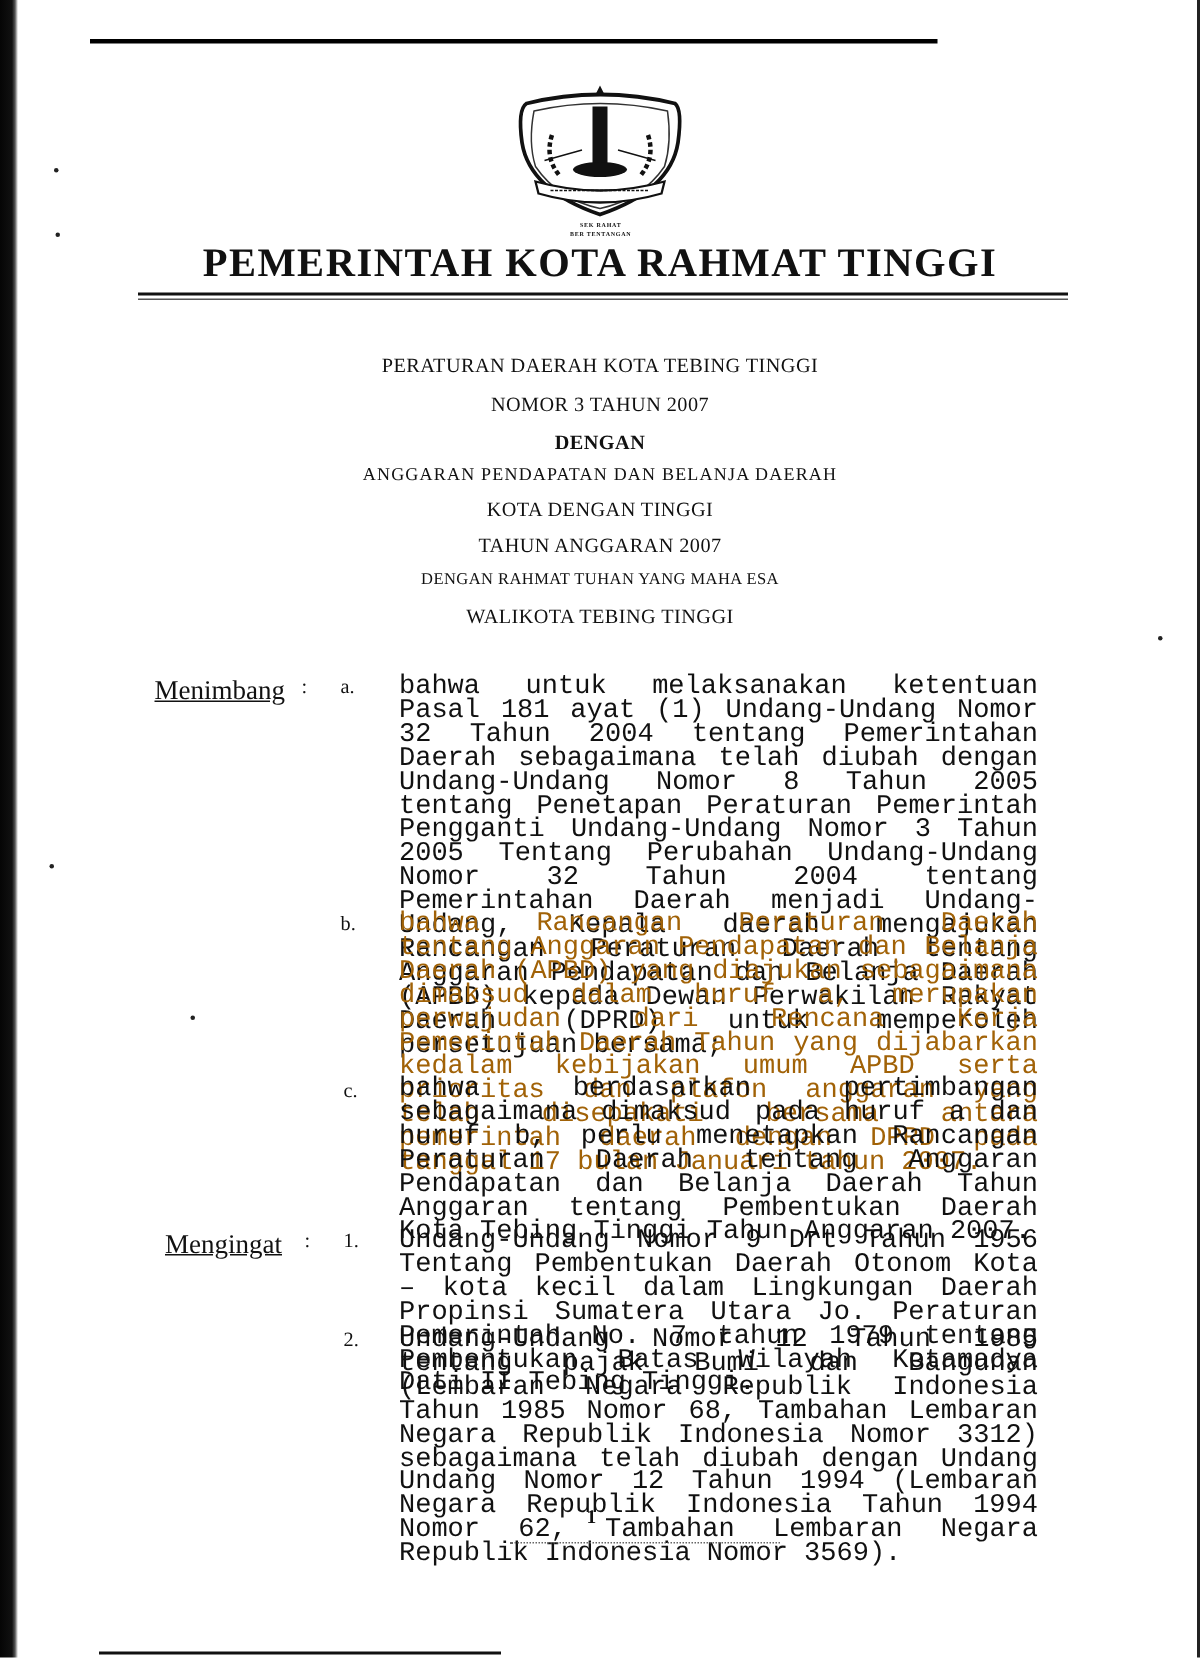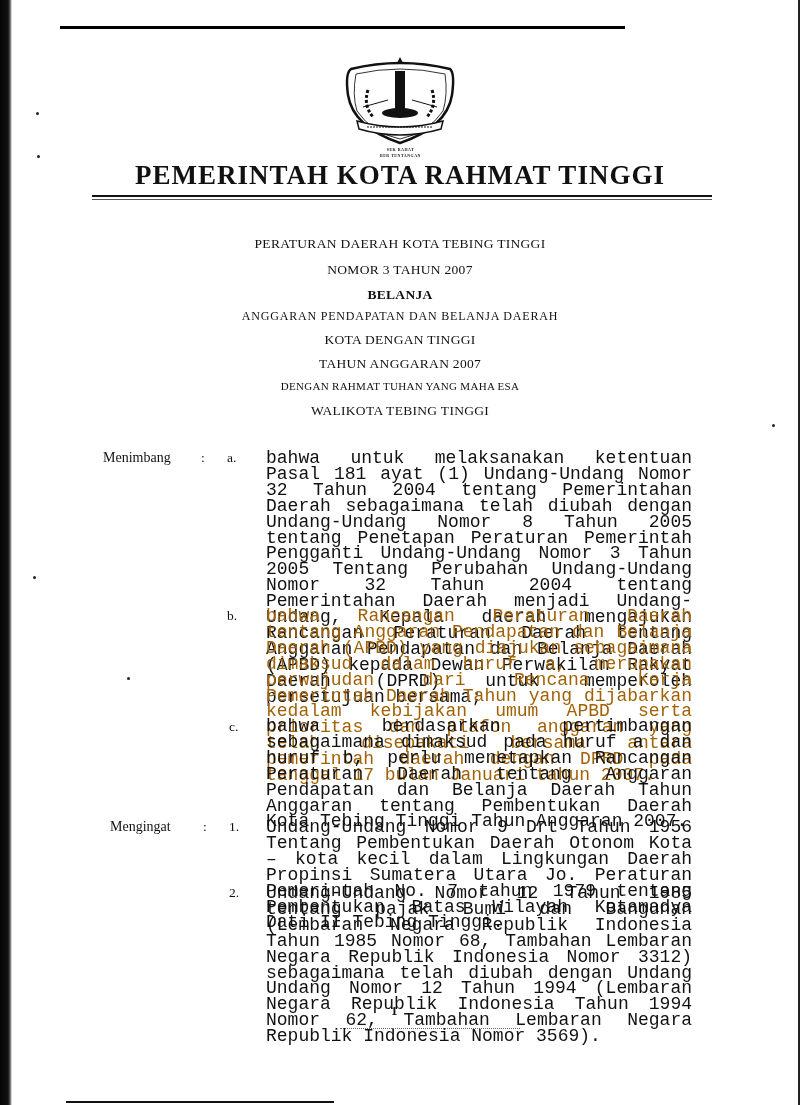--- a/index.html
+++ b/index.html
@@ -33,21 +33,21 @@
     font-size: 27px; font-weight: bold; letter-spacing: 1px;
   }
   .gov-rule1 { position: absolute; left: 92px; top: 195px; width: 620px; height: 2px; background: #111; }
   .gov-rule2 { position: absolute; left: 92px; top: 199px; width: 620px; height: 1px; background: #555; }
 
   .heading {
     position: absolute; left: 100px; width: 600px; text-align: center;
     font-size: 13.5px; letter-spacing: 0.3px;
   }
   .label {
-    position: absolute; font-size: 14px;
+    position: absolute; font-size: 18px; text-decoration: underline;
   }
   .colon { position: absolute; font-size: 13.5px; }
   .marker { position: absolute; font-size: 13.5px; }
   .para {
     position: absolute; left: 266px; width: 426px;
     font-size: 18px; line-height: 15.9px; text-align: justify; font-family: Liberation Mono, monospace;
   }
   .faint { color: #a16207; }
   .page-num {
     position: absolute; left: 391px; top: 1003px; font-size: 13px; font-weight: bold;
@@ -82,21 +82,21 @@
   <div class="logo-caption" style="top:92px">SEK RAHAT</div>
   <div class="logo-caption" style="top:98px">BER TENTANGAN</div>
 </div>
 
 <div class="gov-title">PEMERINTAH KOTA RAHMAT TINGGI</div>
 <div class="gov-rule1"></div>
 <div class="gov-rule2"></div>
 
 <div class="heading" style="top:236px">PERATURAN DAERAH KOTA TEBING TINGGI</div>
 <div class="heading" style="top:262px">NOMOR  3  TAHUN 2007</div>
-<div class="heading" style="top:287px; font-weight:bold;">BELANJA</div>
+<div class="heading" style="top:287px; font-weight:bold;">DENGAN</div>
 <div class="heading" style="top:309px; font-size:12px; letter-spacing:0.8px;">ANGGARAN PENDAPATAN DAN BELANJA DAERAH</div>
 <div class="heading" style="top:332px">KOTA DENGAN TINGGI</div>
 <div class="heading" style="top:356px">TAHUN ANGGARAN 2007</div>
 <div class="heading" style="top:380px; font-size:11px;">DENGAN RAHMAT TUHAN YANG MAHA ESA</div>
 <div class="heading" style="top:403px">WALIKOTA TEBING TINGGI</div>
 
 <div class="label" style="left:103px; top:450px;">Menimbang</div>
 <div class="colon" style="left:201px; top:450px;">:</div>
 <div class="marker" style="left:227px; top:450px;">a.</div>
 <div class="para" style="top:451px;">bahwa untuk melaksanakan ketentuan Pasal 181 ayat (1) Undang-Undang Nomor 32 Tahun 2004 tentang Pemerintahan Daerah sebagaimana telah diubah dengan Undang-Undang Nomor 8 Tahun 2005 tentang Penetapan Peraturan Pemerintah Pengganti Undang-Undang Nomor 3 Tahun 2005 Tentang Perubahan Undang-Undang Nomor 32 Tahun 2004 tentang Pemerintahan Daerah menjadi Undang-Undang, Kepala daerah mengajukan Rancangan Peraturan Daerah tentang Anggaran Pendapatan dan Belanja Daerah (APBD) kepada Dewan Perwakilan Rakyat Daerah (DPRD) untuk memperoleh persetujuan bersama;</div>

